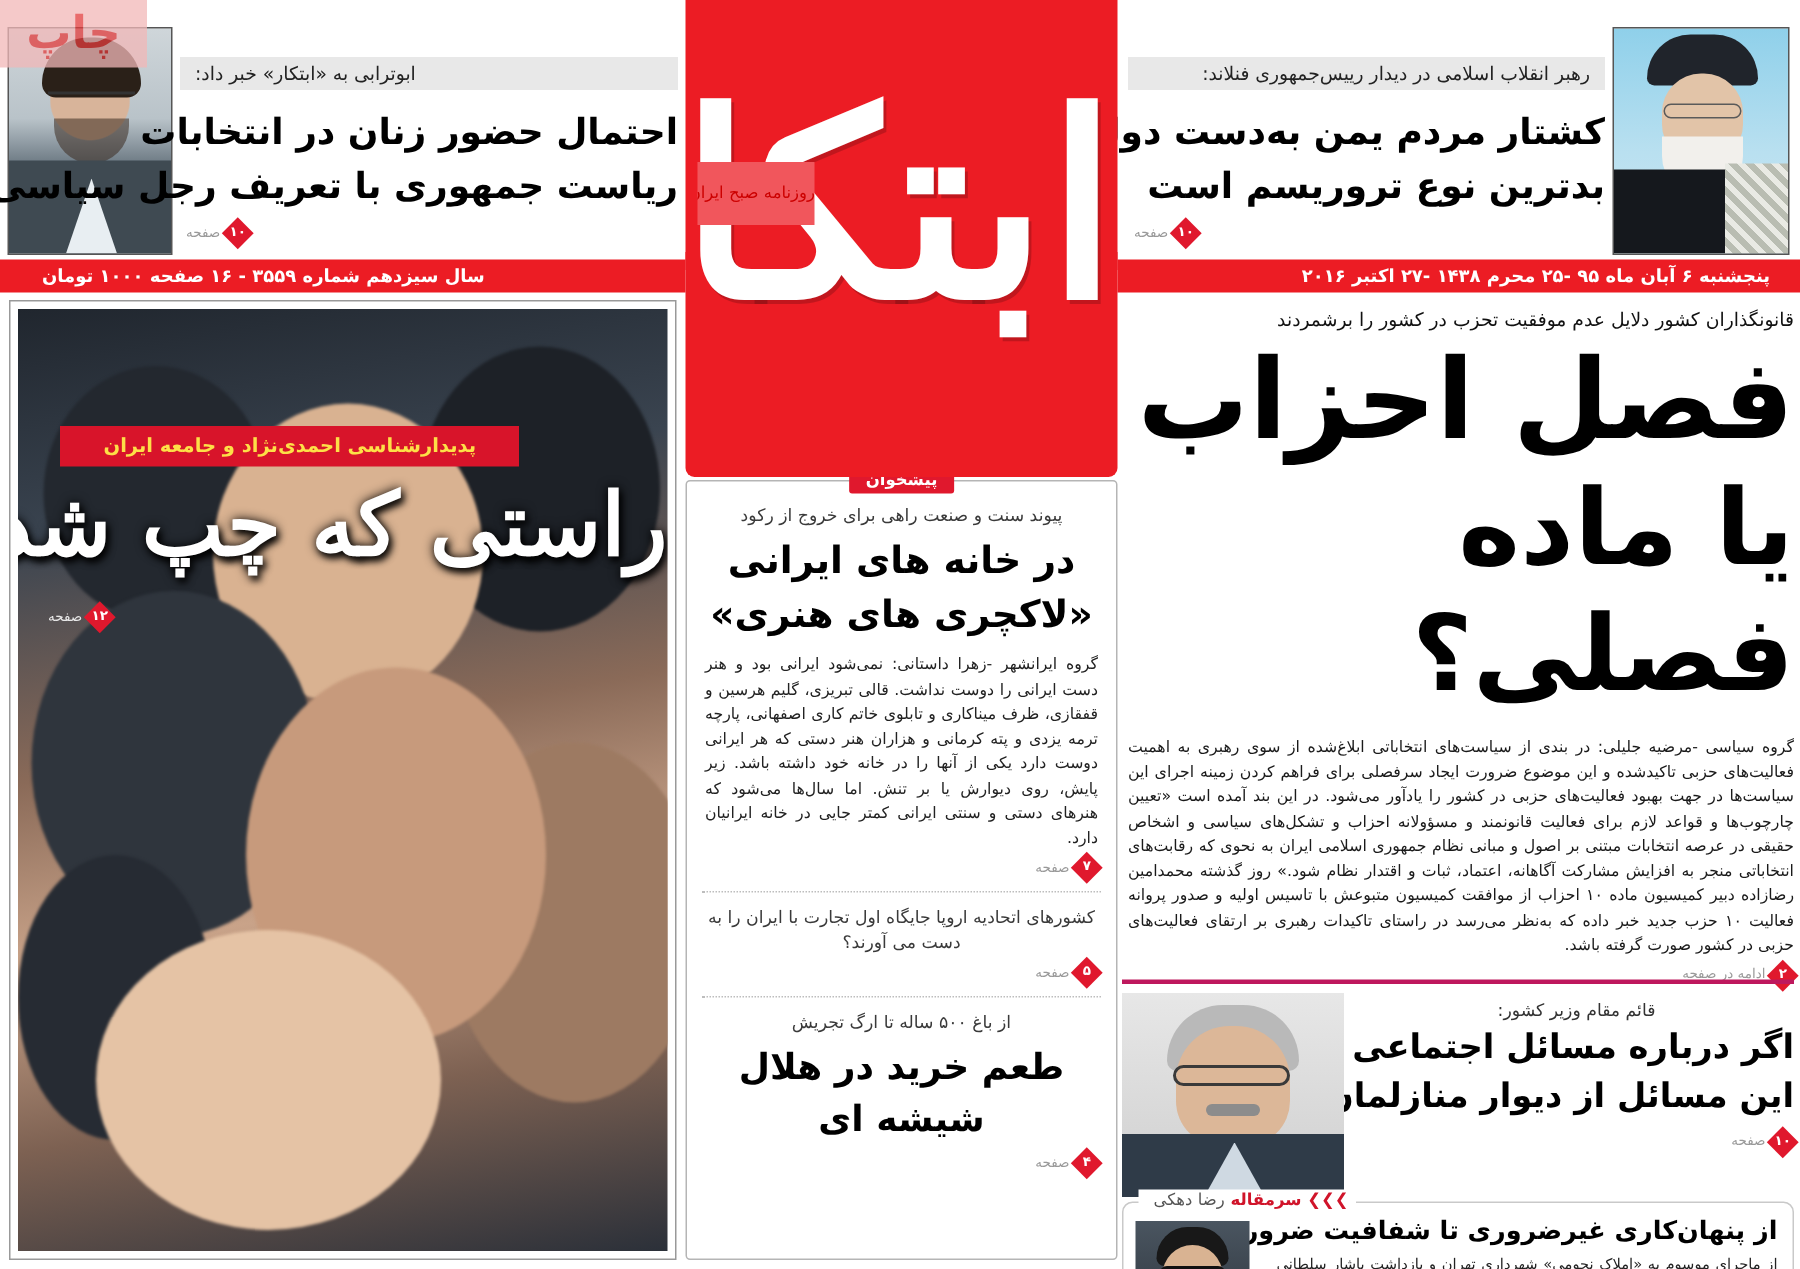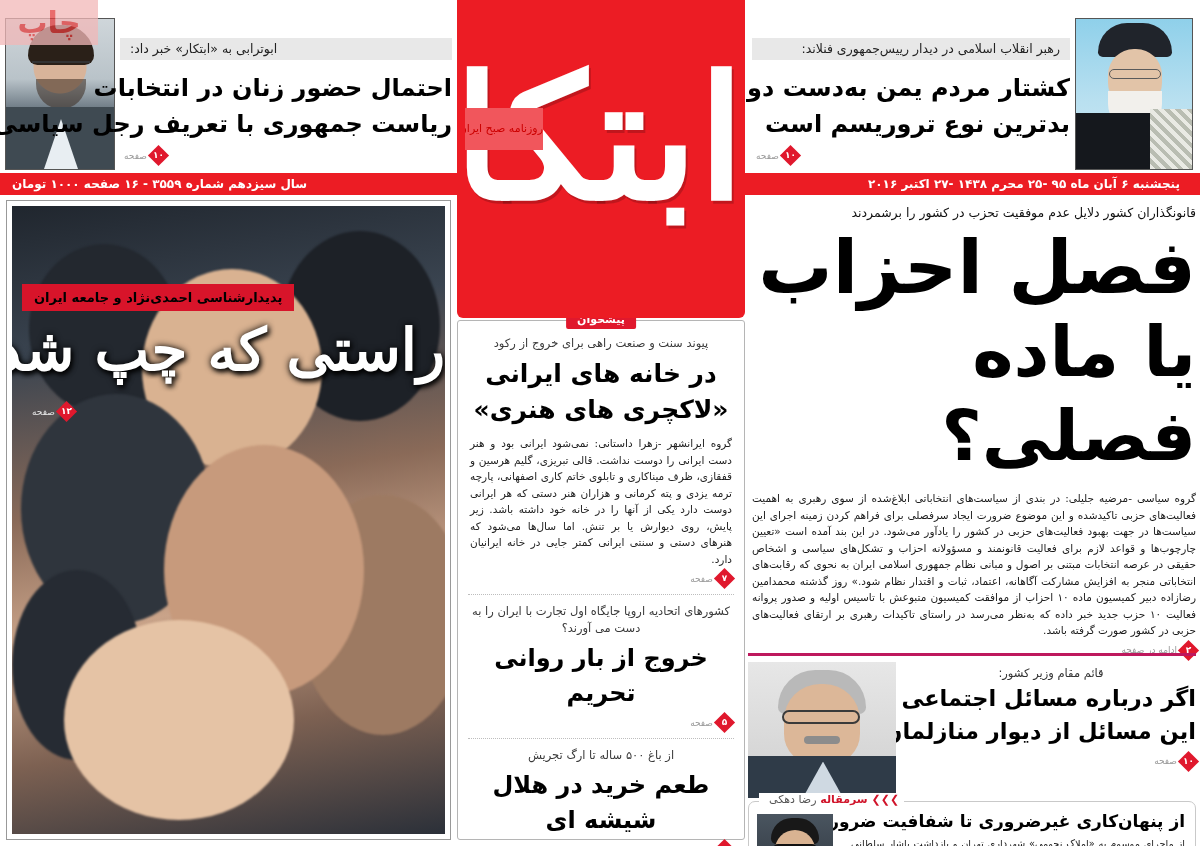--- a/index.html
+++ b/index.html
@@ -253,21 +253,21 @@
     top: 173px;
     height: 22px;
     background: #ec1c24;
     color: #fff;
     font-size: 12px;
     font-weight: bold;
     line-height: 22px;
     white-space: nowrap;
     overflow: hidden;
   }
-  .redbar-left  { left: 0;    width: 457px; text-align: left;  padding-left: 12px; }
+  .redbar-left  { left: 0;    width: 457px; text-align: left;  padding-left: 28px; }
   .redbar-right { left: 745px; width: 455px; text-align: right; padding-right: 20px; }
 
   
   .left-col {
     position: absolute;
     top: 200px; left: 6px;
     width: 445px; height: 640px;
     border: 1px solid #999;
     background: #fff;
     padding: 5px;
@@ -284,28 +284,28 @@
   .bp3 { top: 4%;  left: 62%; width: 160px; height: 190px; background: #1d2127; }
   .bp4 { top: 30%; left: 2%;  width: 190px; height: 230px; background: #2f353d; }
   .bp5 { top: 38%; left: 35%; width: 200px; height: 250px; background: #c79a7c; }
   .bp6 { top: 46%; left: 66%; width: 170px; height: 240px; background: #9d7a62; }
   .bp7 { top: 66%; left: 12%; width: 230px; height: 200px; background: #e5c3a5; }
   .bp8 { top: 58%; left: 0%;  width: 130px; height: 190px; background: #262b33; }
   .bp9 { top: 16%; left: 47%; width: 90px;  height: 110px; background: #2e6b3f; }
 
   .photo-caption {
     position: absolute;
-    top: 78px; left: 10px;
+    top: 78px; left: 28px;
     height: 27px;
     background: #d8142a;
-    color: #000000;
+    color: #fde047;
     font-size: 13px;
     font-weight: bold;
     line-height: 27px;
-    padding: 0 12px;
+    padding: 0 29px;
     white-space: nowrap;
   }
   .photo-headline {
     position: absolute;
     top: 106px; left: 0;
     width: 100%;
     text-align: center;
     color: #fff;
     font-family: "DejaVu Serif", "Liberation Serif", serif;
     font-size: 58px;
@@ -631,21 +631,20 @@
             <span>۷</span>
           </div>
         <span class="lbl">صفحه</span>
       </div>
     </div>
 
     <div class="mid-rule"></div>
 
     <div class="mid-item">
       <div class="mid-kicker">کشورهای اتحادیه اروپا جایگاه اول تجارت با ایران را به دست می آورند؟</div>
-      <div class="mid-head two">خروج از بار روانی تحریم</div>
       <div class="pg-badge mid-pg">
         <div class="dia">
             <span>۵</span>
           </div>
         <span class="lbl">صفحه</span>
       </div>
     </div>
 
     <div class="mid-rule"></div>
 

